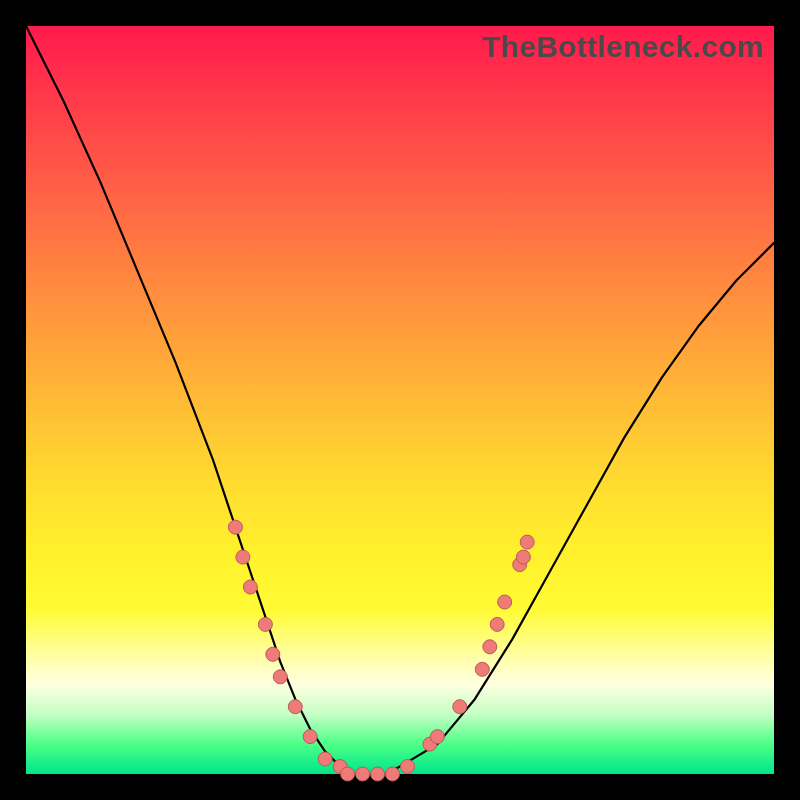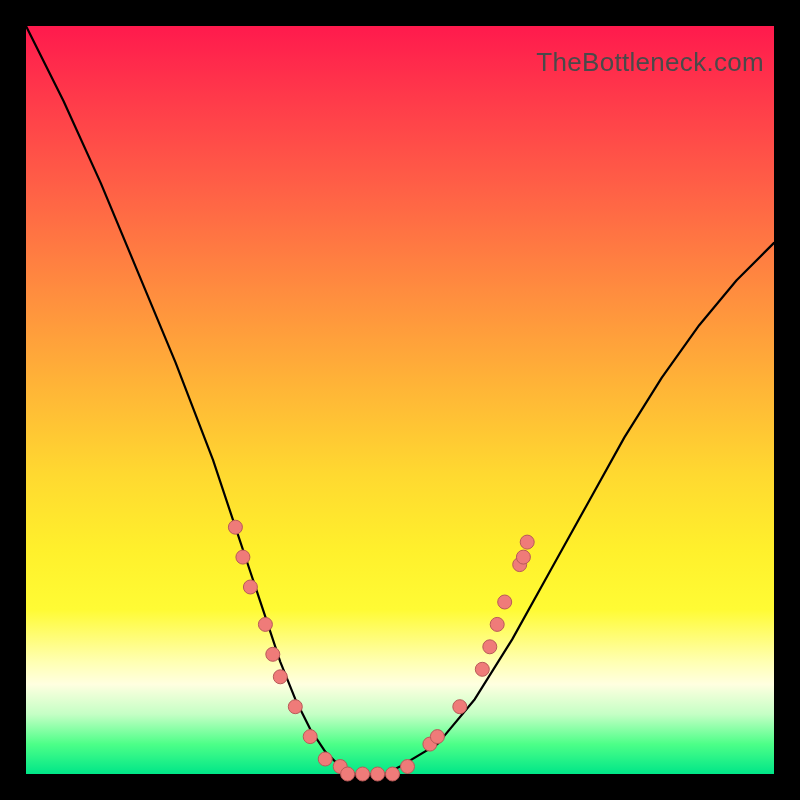--- a/index.html
+++ b/index.html
@@ -33,25 +33,25 @@
       #fff02c 70%,
       #fffb34 78%,
       #ffffb2 85%,
       #ffffe0 88%,
       #c5ffc5 92%,
       #4dff88 96%,
       #00e688 100%);
   }
   .watermark {
     position: absolute;
-    top: 21px;
+    top: 4px;
     right: 10px;
     color: #4a4a4a;
-    font-size: 26px;
-    font-weight: 400;
+    font-size: 30px;
+    font-weight: 700;
     letter-spacing: 0.3px;
     user-select: none;
   }
   svg.curve {
     position: absolute;
     left: 0;
     top: 0;
     width: 748px;
     height: 748px;
     overflow: visible;

